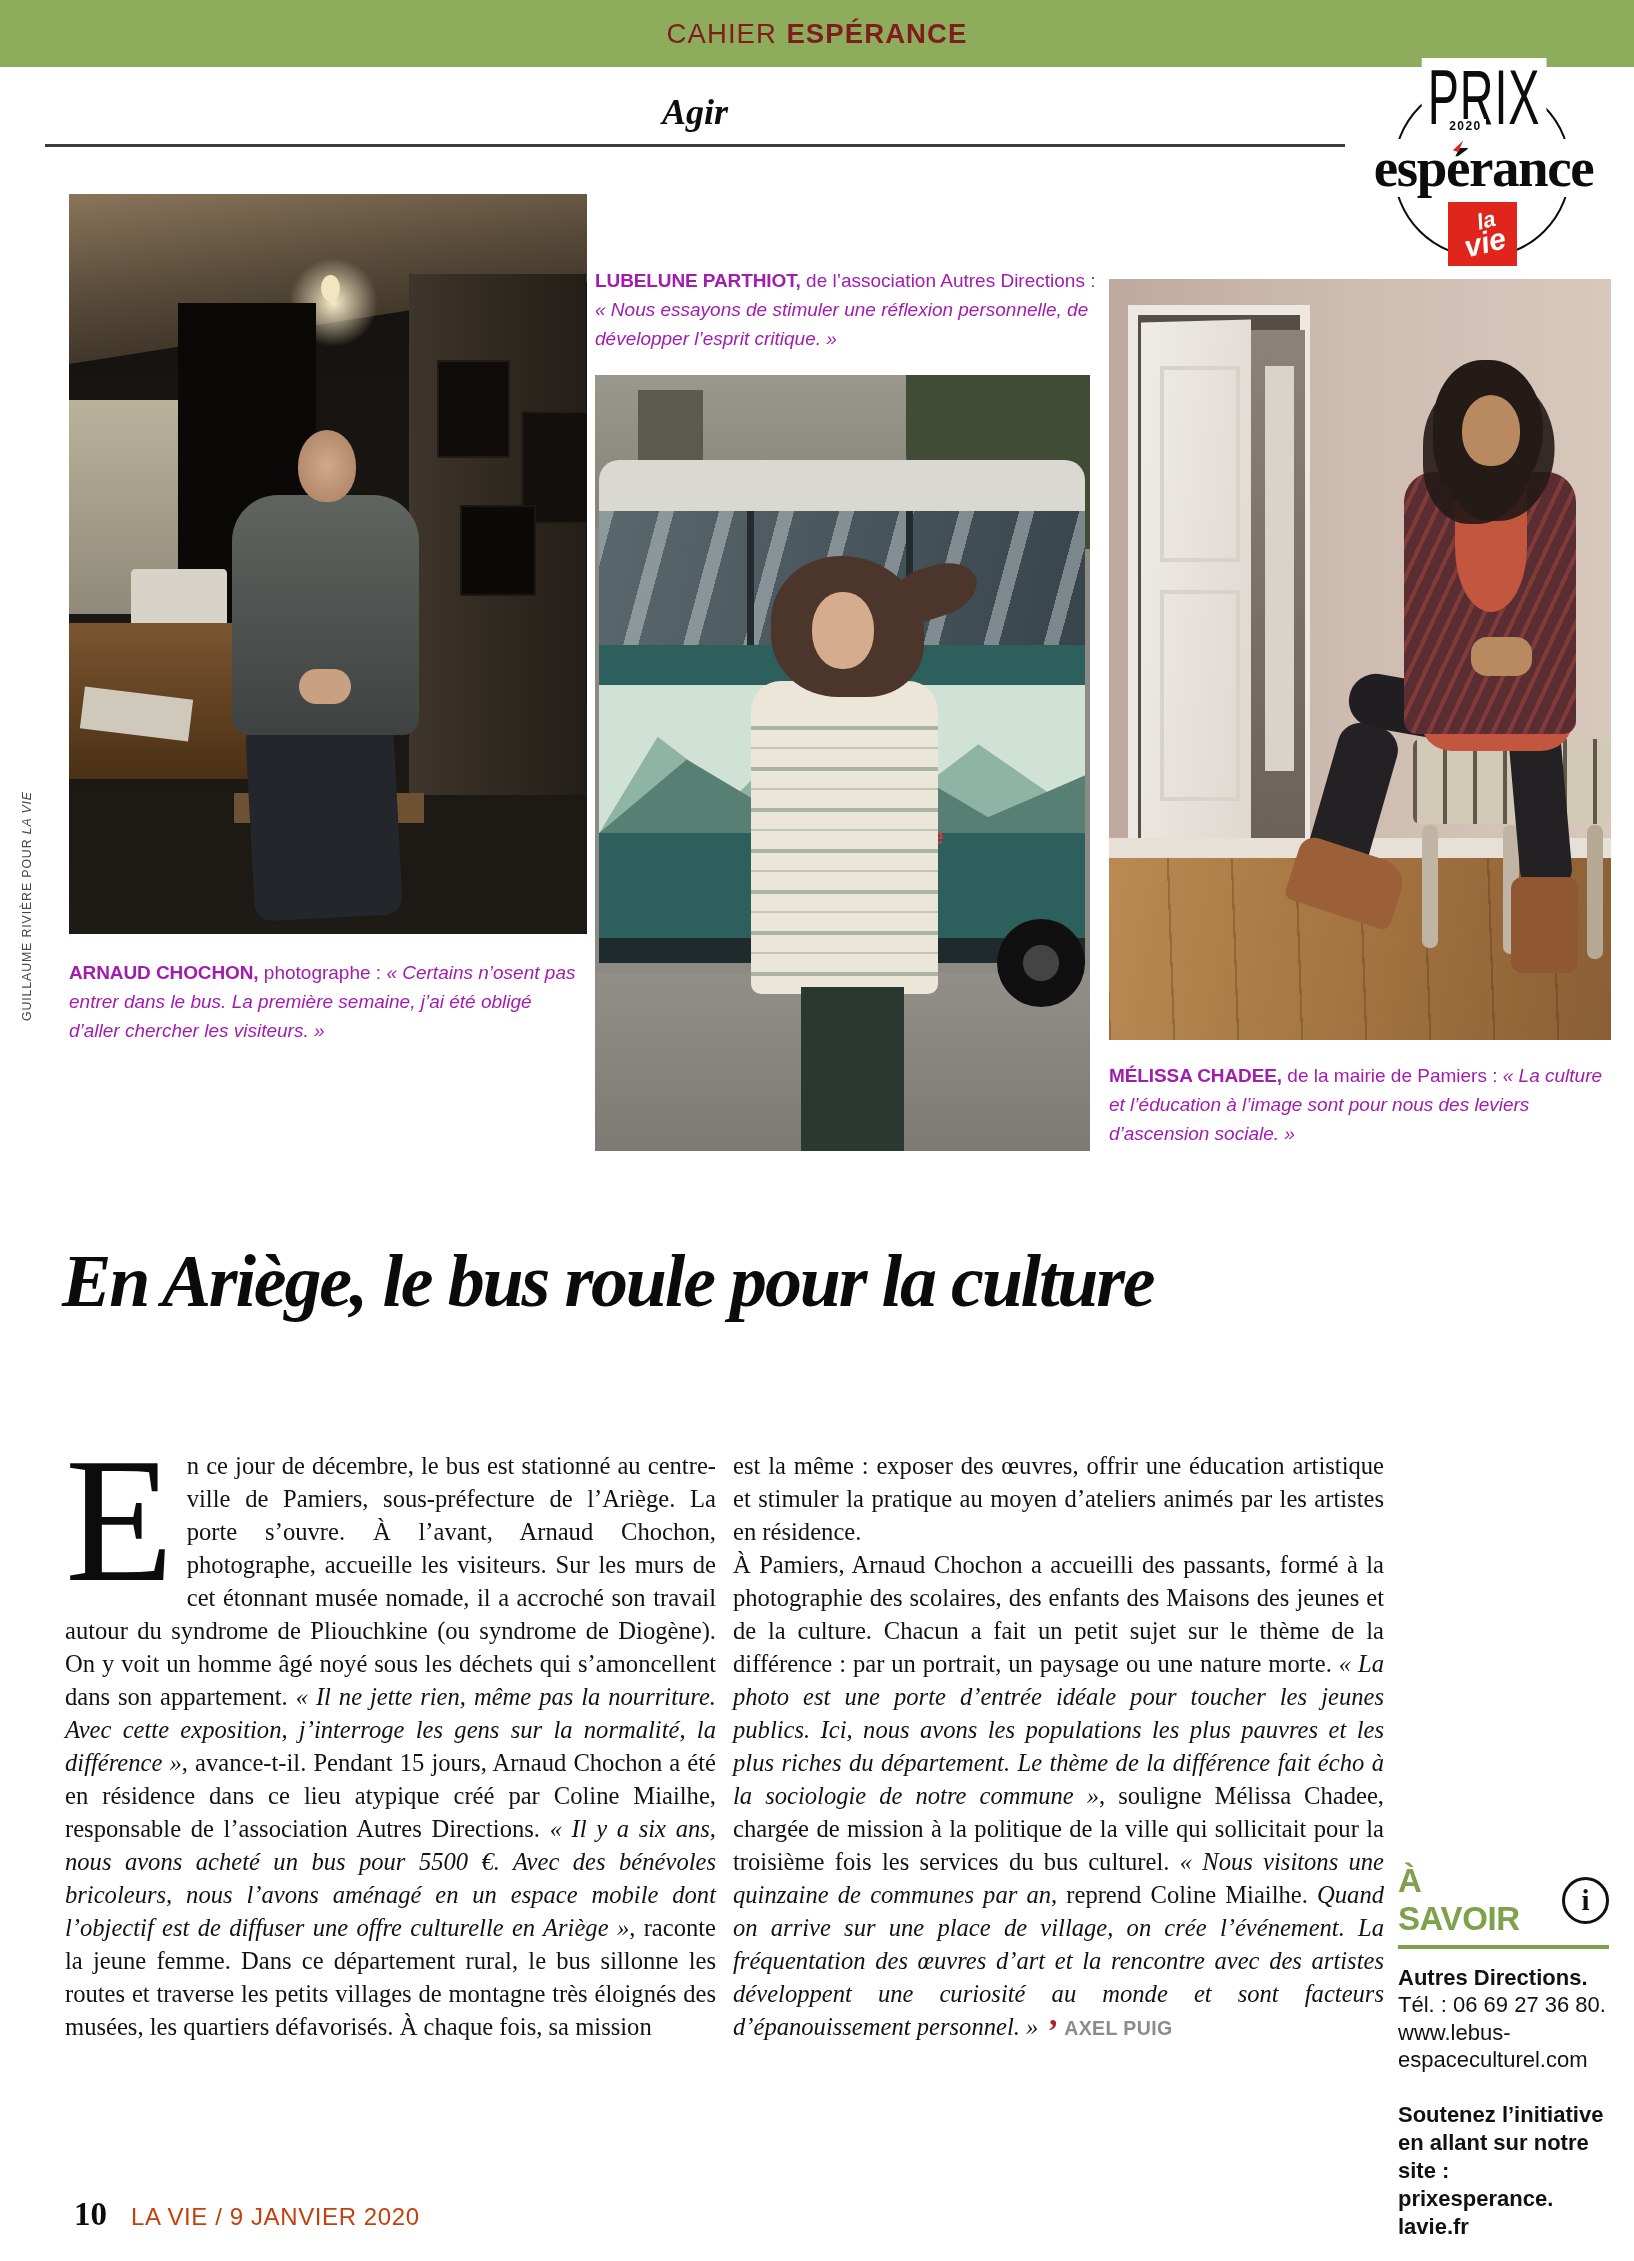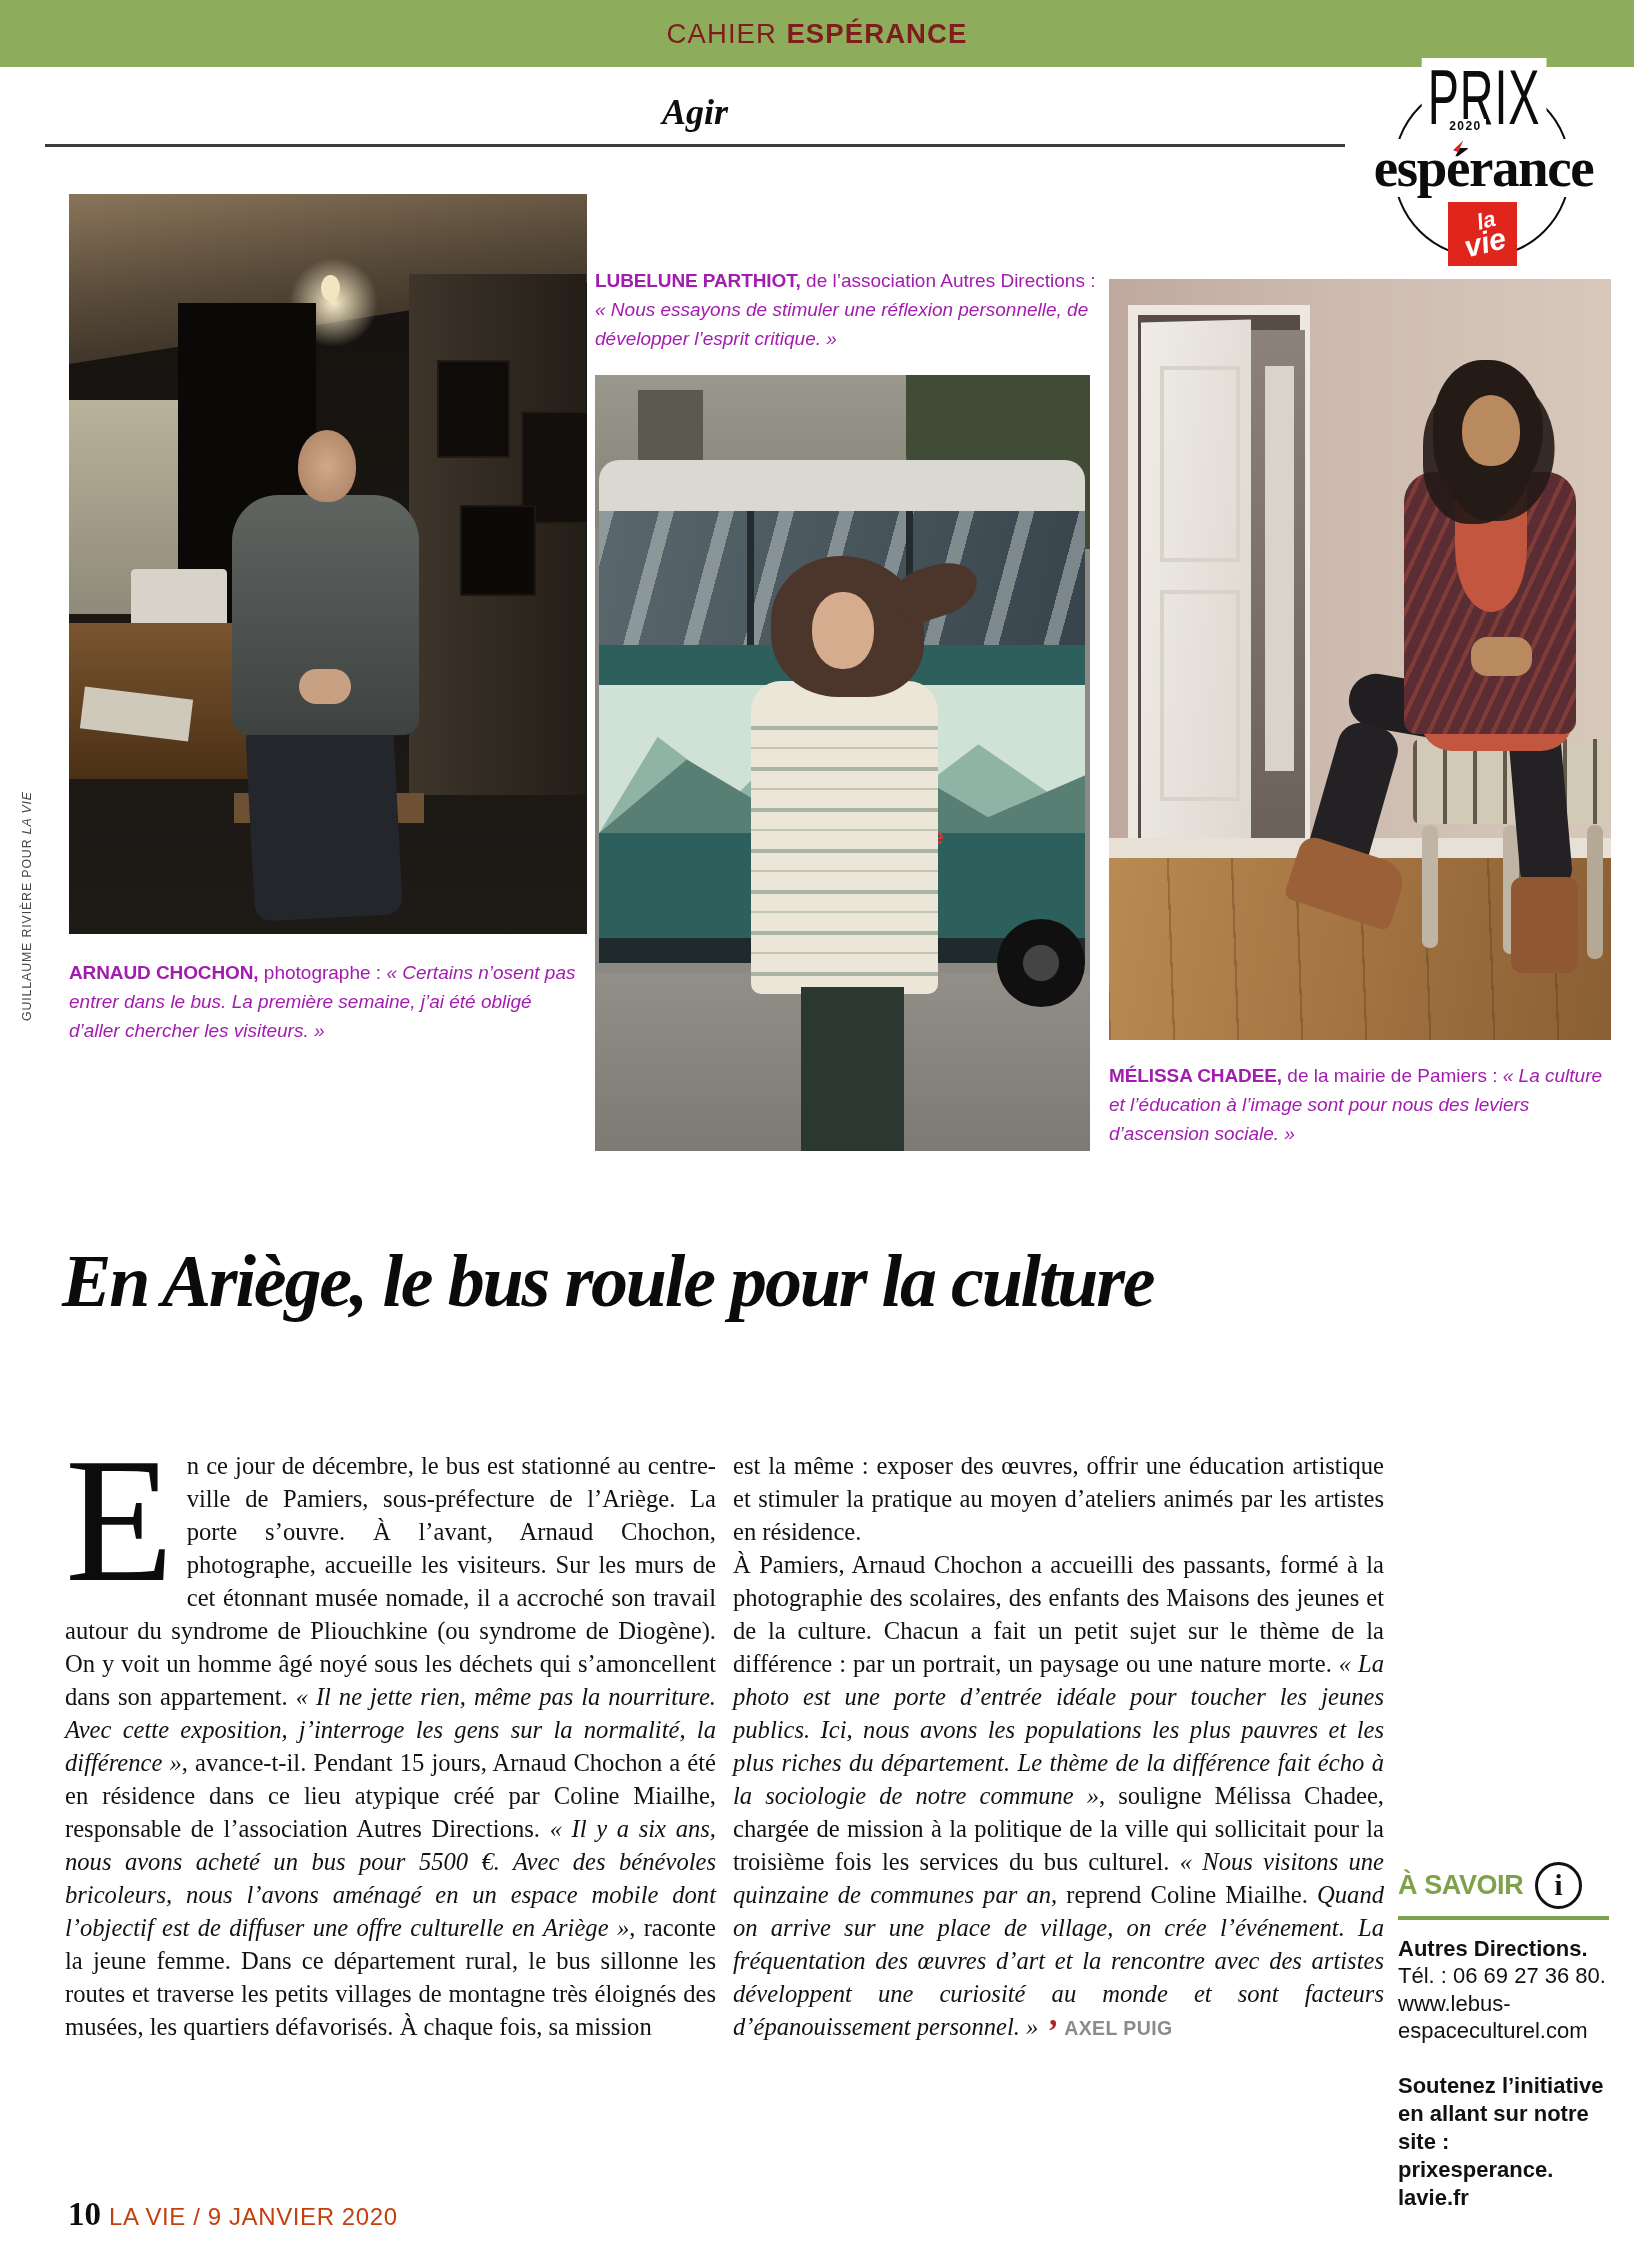--- a/index.html
+++ b/index.html
@@ -61,29 +61,29 @@
   .seg-i{font-style:italic;}
   .dropcap{float:left;font-family:"Liberation Serif",serif;font-weight:400;font-size:178px;line-height:0.76;
            height:133px;margin:4.3px 13px 0 0;color:#0c0c0c;}
   .endquote{font-family:"Liberation Serif",serif;font-weight:700;color:var(--quotered);font-size:33px;
             line-height:0;vertical-align:-7.2px;margin:0 5.8px 0 2.9px;}
   .byline{font-family:"Liberation Sans",sans-serif;font-weight:700;font-size:19.5px;color:#8b8b8b;letter-spacing:0.4px;}
 
   
   .sidebar{position:absolute;left:1398px;top:1862px;width:211px;}
   .sb-row{display:flex;align-items:center;gap:11.6px;}
-  .sb-title{font-size:27px;font-weight:700;color:var(--green2);letter-spacing:-0.4px;}
+  .sb-title{font-size:33px;font-weight:700;color:var(--green2);letter-spacing:-0.4px;}
   .sb-info{width:41px;height:41px;border:3.6px solid #111;border-radius:50%;display:flex;align-items:center;
            justify-content:center;font-family:"Liberation Serif",serif;font-weight:700;font-size:29px;color:#111;flex:0 0 auto;}
   .sb-rule{height:4.3px;background:var(--green2);margin-top:7.2px;}
   .sb-org{font-size:22px;font-weight:700;margin-top:14.5px;line-height:27.5px;}
   .sb-line{font-size:22px;line-height:27.5px;}
   .sb-support{font-size:22px;line-height:28px;font-weight:700;margin-top:27.5px;}
 
-  .footer{position:absolute;left:68px;top:2196px;display:flex;align-items:baseline;gap:8px;}
+  .footer{position:absolute;left:74px;top:2196px;display:flex;align-items:baseline;gap:24px;}
   .page-num{font-family:"Liberation Serif",serif;font-weight:700;font-size:33px;color:#0c0c0c;}
   .issue{font-size:24px;letter-spacing:0.6px;color:#c2410c;}
 
   .sign{font-weight:700;font-size:22px;letter-spacing:0.7px;white-space:nowrap;
         background:linear-gradient(90deg,#e0352b,#e88f1f,#3f9e4d,#2f7fc2,#8e4fa8,#e0352b);
         -webkit-background-clip:text;background-clip:text;color:transparent;}
 </style>
 </head>
 <body>
 

